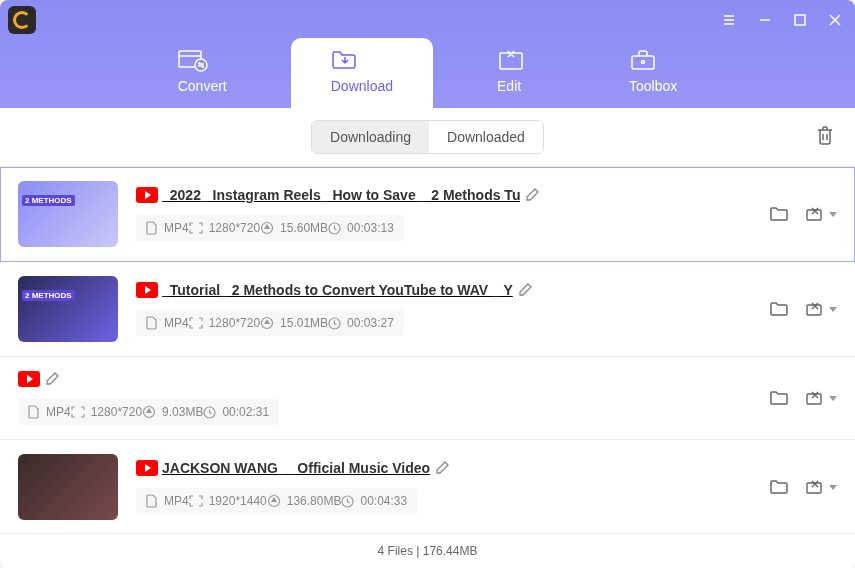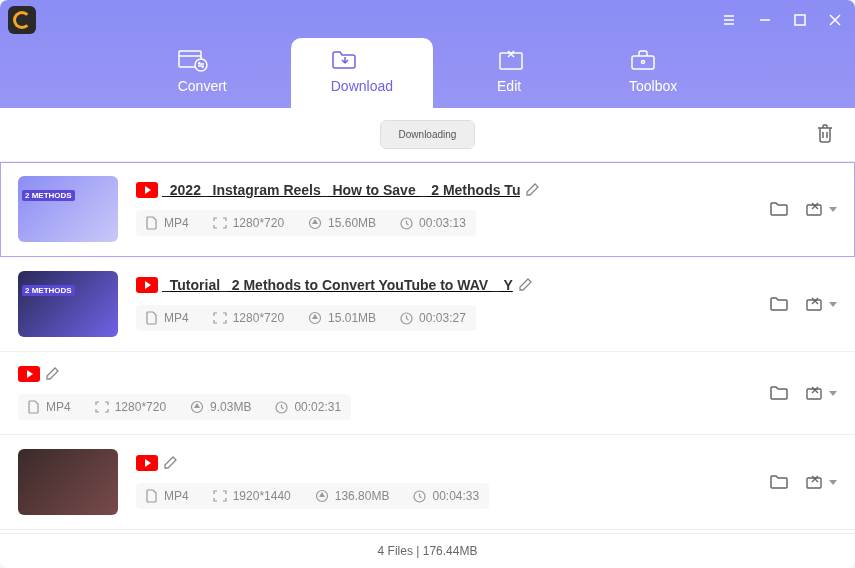--- a/index.html
+++ b/index.html
@@ -81,21 +81,21 @@
       position: relative;
     }
     .tab-group {
       display: flex;
       border: 1px solid #ddd;
       border-radius: 6px;
       overflow: hidden;
     }
     .sub-tab {
       padding: 8px 18px;
-      font-size: 10px;
+      font-size: 14px;
       color: #555;
       background: #fff;
       cursor: pointer;
     }
     .sub-tab.active {
       background: #eeeeee;
       color: #555;
     }
     .trash-btn {
       position: absolute;
@@ -173,21 +173,20 @@
       font-weight: 600;
       color: #333;
       white-space: nowrap;
       overflow: hidden;
       text-overflow: ellipsis;
     }
     .edit-icon { color: #888; cursor: pointer; flex-shrink: 0; }
     .item-meta {
       display: flex;
       align-items: center;
-      gap: 24px;
       font-size: 12px;
       color: #888;
       background: #f7f7f7;
       padding: 6px 10px;
       border-radius: 4px;
       width: fit-content;
     }
     .meta-item {
       display: flex;
       align-items: center;
@@ -267,20 +266,21 @@
             <circle cx="14" cy="14" r="1.5"></circle>
           </svg>
         <span>Toolbox</span>
       </div>
     </div>
   </div>
 
   <div class="subheader">
     <div class="tab-group">
       <div class="sub-tab active">Downloading</div>
+      <div class="sub-tab">Downloaded</div>
     </div>
     <div class="trash-btn">
       <svg width="20" height="22" viewBox="0 0 20 22" fill="none" stroke="#666" stroke-width="1.5">
           <path d="M3 6h14M8 6V4a1 1 0 011-1h2a1 1 0 011 1v2m3 0v12a2 2 0 01-2 2H7a2 2 0 01-2-2V6h10zM8 10v6M12 10v6"></path>
         </svg>
     </div>
   </div>
 
   <div class="list">
 
@@ -449,20 +449,21 @@
             <span class="chev-dn"></span>
           </div>
       </div>
     </div>
 
     <div class="item">
       <div class="thumb t4"></div>
       <div class="item-body">
         <div class="item-title-row">
           <div class="yt-icon"></div>
+          <span class="item-title">JACKSON WANG_ _Official Music Video</span>
           <svg class="edit-icon" width="16" height="16" viewBox="0 0 16 16" fill="none" stroke="currentColor" stroke-width="1.3">
               <path d="M11 2l3 3-8 8H3v-3l8-8z"></path>
             </svg>
         </div>
         <div class="item-meta">
           <div class="meta-item">
               <svg width="12" height="14" viewBox="0 0 12 14" fill="none" stroke="#999" stroke-width="1.2">
                 <path d="M2 1h5l3 3v8a1 1 0 01-1 1H2a1 1 0 01-1-1V2a1 1 0 011-1z"></path>
               </svg>
               <span>MP4</span>

